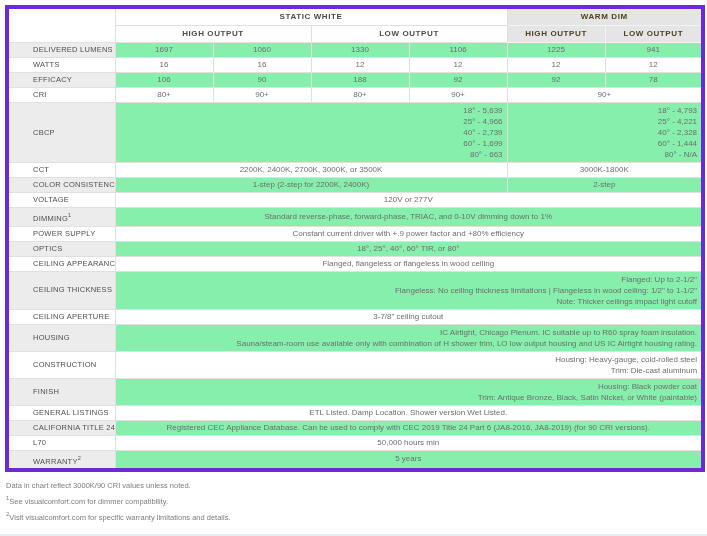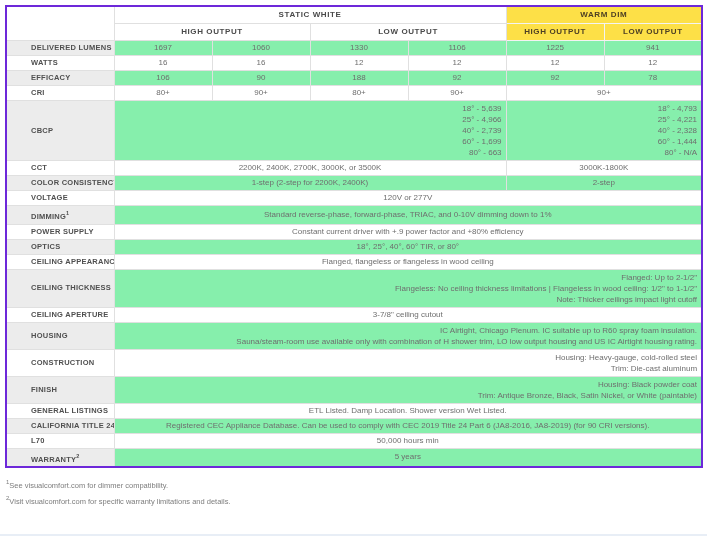--- a/index.html
+++ b/index.html
@@ -9,44 +9,44 @@
     font-family: "Liberation Sans", sans-serif;
     overflow: hidden;
     position: relative;
   }
   .page { padding: 5px 5px 0 5px; }
 
   table.spec {
     border-collapse: collapse;
     width: 697px;
     table-layout: fixed;
-    border: 2px solid #6d28d9;
+    border: 4px solid #6d28d9;
   }
   .spec td, .spec th {
     border: 1px solid #e0e0e0;
     font-size: 8px;
     line-height: 10px;
     color: #6e6e6e;
     text-align: center;
     padding: 2px 4px;
     font-weight: normal;
     background: #ffffff;
     overflow: hidden;
   }
   .spec tr.stripe td { background: #86efac; }
   .spec th {
     font-weight: bold;
     color: #4a4a4a;
     letter-spacing: 0.6px;
     padding: 3px 4px;
   }
-  .spec th.wd { background: #fde047; color: #4e4024; border-color: #f3f3f3; }
+  .spec th.wd { background: #e5e5e5; color: #4e4024; border-color: #f3f3f3; }
   td.lbl {
     text-align: left;
-    font-weight: bold;
+    font-weight: normal;
     color: #4f4f4f;
     letter-spacing: 0.25px;
     font-size: 7.5px;
     padding-left: 24px;
     white-space: nowrap;
   }
   .spec tr.stripe td.lbl { background: #ececec; }
   td.lbl sup { font-size: 5.5px; vertical-align: super; }
   .cell-line { line-height: 11px; white-space: nowrap; text-align: right; }
   .nowrap { white-space: nowrap; }
@@ -224,18 +224,19 @@
         <td colspan="6">50,000 hours min</td>
       </tr>
       <tr class="stripe">
         <td class="lbl"><span>WARRANTY</span><sup>2</sup></td>
         <td colspan="6">5 years</td>
       </tr>
     </tbody>
   </table>
 
   <div class="footnotes">
+    <span class="fn">Data in chart reflect 3000K/90 CRI values unless noted.</span>
     <span class="fn"><sup>1</sup><span>See visualcomfort.com for dimmer compatibility.</span></span>
     <span class="fn"><sup>2</sup><span>Visit visualcomfort.com for specific warranty limitations and details.</span></span>
   </div>
 </div>
 
 <div class="bottom-rule"></div>
 
 </body></html>

